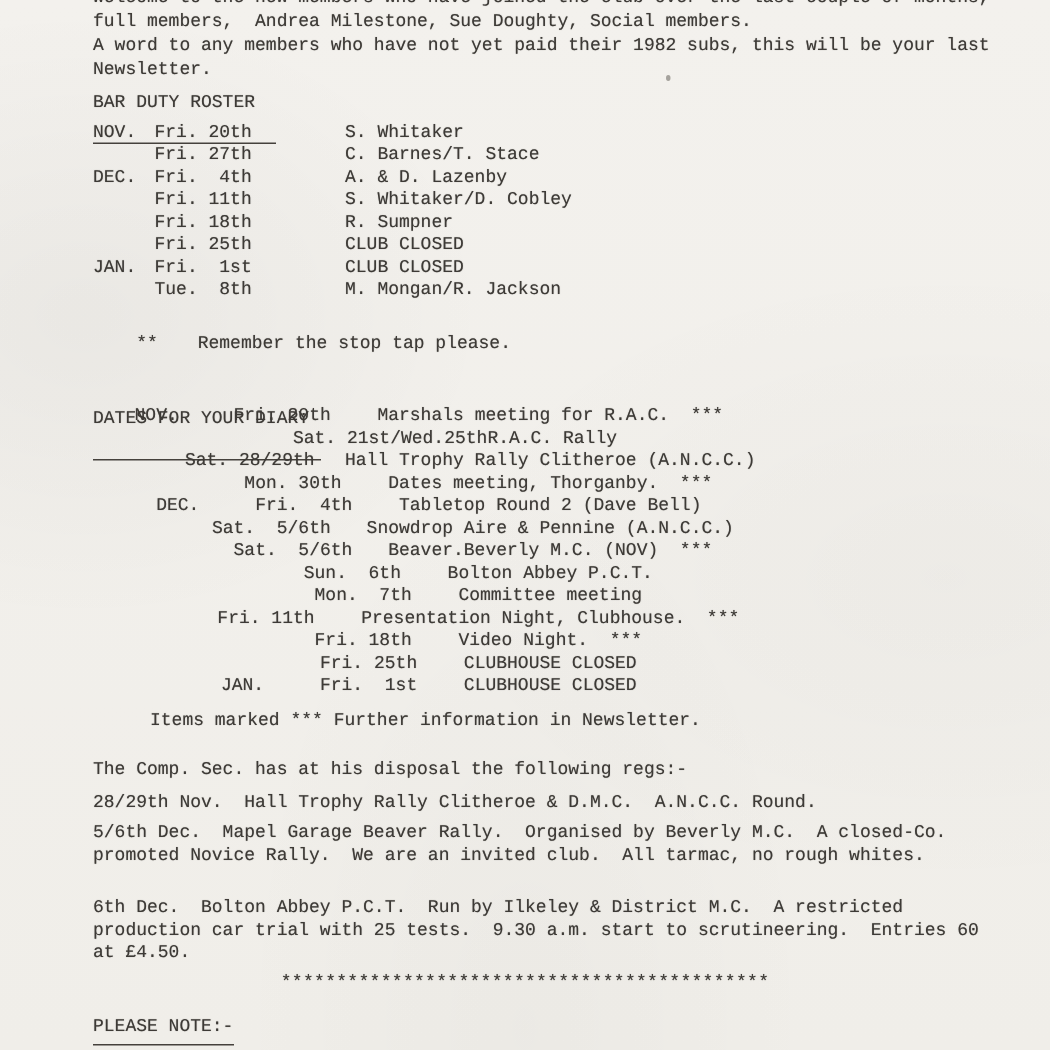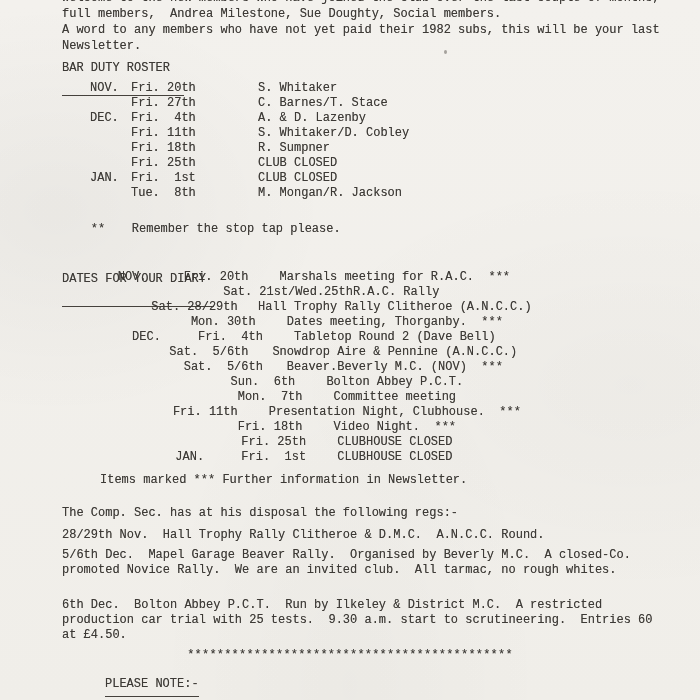--- a/index.html
+++ b/index.html
@@ -22,35 +22,35 @@
   .intro .line{line-height:16px;}
   .sec-title{
     display:inline-block;
     white-space:pre;
     padding-bottom:20px;
     border-bottom:1.5px solid #45413c;
   }
   .pad-r14{padding-right:14px;}
   .pad-r8{padding-right:8px;}
   .row{height:15px;line-height:15px;white-space:pre;}
-  .col-month{display:inline-block;width:41px;margin-left:28px;}
+  .col-month{display:inline-block;width:41px;}
   .col-day{display:inline-block;min-width:127px;}
   .note-marker{display:inline-block;width:41px;}
   .separator{
     position:absolute;left:0;right:0;
     text-align:center;line-height:15px;
     letter-spacing:0.2px;white-space:pre;
   }
   .dbl-underline{
     display:inline-block;white-space:pre;
     border-bottom:1.5px solid #45413c;padding-bottom:2.5px;
   }
   .dbl-underline>span{
     display:inline-block;
-    border-bottom:1.5px solid #45413c;padding-bottom:5px;margin-left:43px;
+    border-bottom:1.5px solid #45413c;padding-bottom:5px;
   }
   .clip-top{
     position:absolute;top:0;left:0;right:0;height:5px;overflow:hidden;
   }
   .clip-top .line{position:absolute;top:-9px;left:62px;}
   .speck{
     position:absolute;width:3px;height:4px;border-radius:50%;
     background:rgba(70,66,60,0.45);
   }
 </style>

